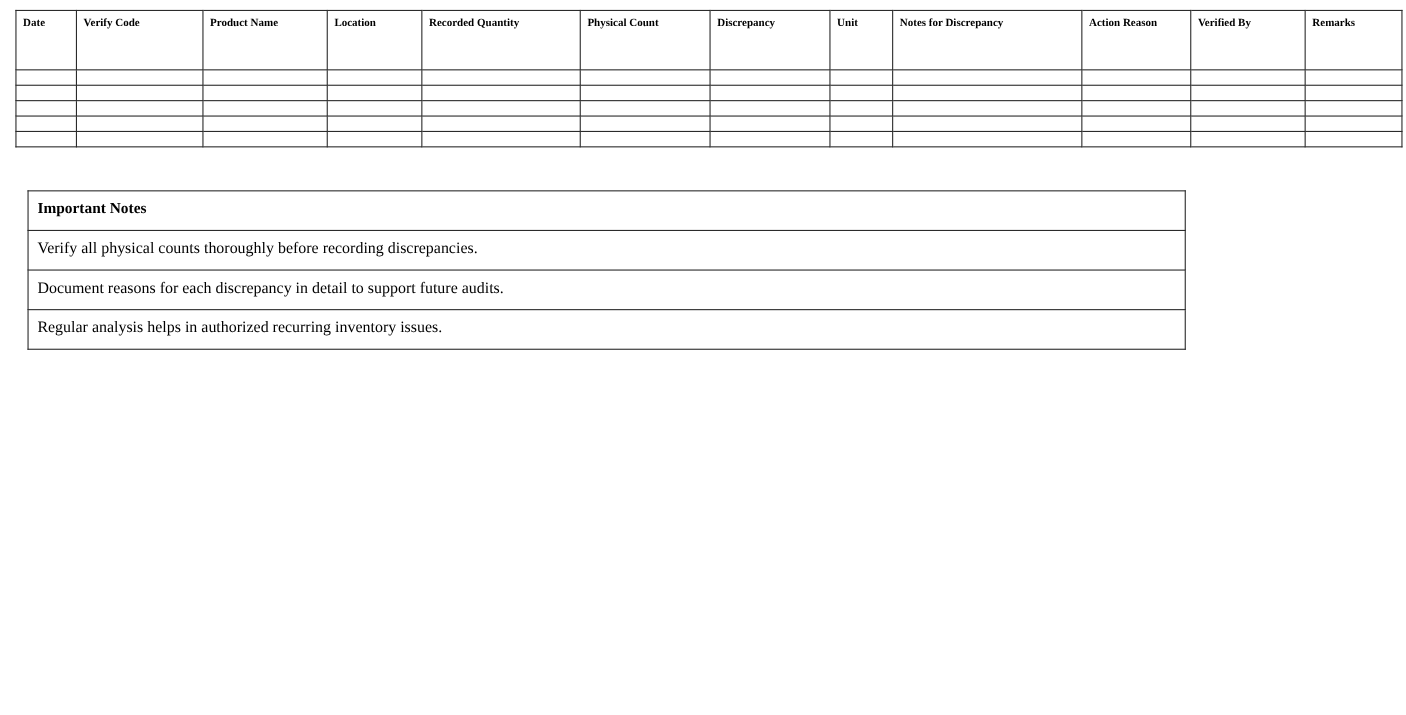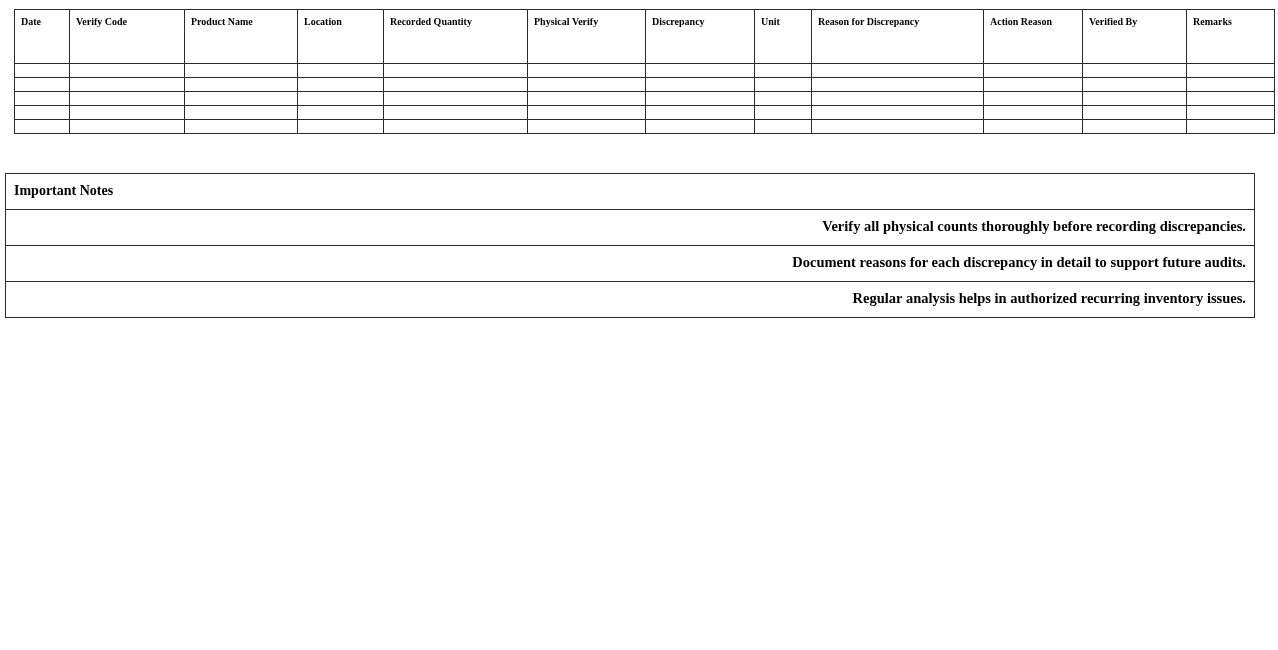--- a/index.html
+++ b/index.html
@@ -58,42 +58,41 @@
   .c-reason     { width: 172px; }
   .c-action     { width: 99px; }
   .c-verified   { width: 104px; }
   .c-remarks    { width: 88px; }
 
   .c-disc-h, .c-unit-h, .c-remarks-h { text-align: center; margin-left: 16px; }
 
   
   table.notes-table {
     position: absolute;
-    left: 5px;
+    left: 25px;
     top: 173px;
-    width: 1250px;
+    width: 1053px;
     border-collapse: collapse;
     table-layout: fixed;
     font-size: 14.5px;
   }
   table.notes-table th,
   table.notes-table td {
     border: 1px solid #2b2b2b;
     text-align: left;
     padding: 6px 8px 7px 8px;
     height: 22px;
     line-height: 1.2;
   }
   table.notes-table th {
     font-weight: bold;
     font-size: 14px;
   }
   table.notes-table td {
-    font-weight: bold;
-    text-align: right;
+    font-weight: normal;
   }
 </style>
 </head>
 <body>
 
 <div class="page">
 
   <table class="log-table">
     <colgroup>
       <col class="c-date">
@@ -109,24 +108,24 @@
         <col class="c-verified">
         <col class="c-remarks">
     </colgroup>
     <thead>
       <tr>
         <th>Date</th>
         <th>Verify Code</th>
         <th>Product Name</th>
         <th>Location</th>
         <th>Recorded Quantity</th>
-        <th>Physical Verify</th>
+        <th>Physical Count</th>
         <th class="c-disc-h">Discrepancy</th>
         <th class="c-unit-h">Unit</th>
-        <th>Reason for Discrepancy</th>
+        <th>Notes for Discrepancy</th>
         <th>Action Reason</th>
         <th>Verified By</th>
         <th class="c-remarks-h">Remarks</th>
       </tr>
     </thead>
     <tbody>
       <tr>
         <td class="blank-cell"></td>
         <td class="blank-cell"></td>
         <td class="blank-cell"></td>

